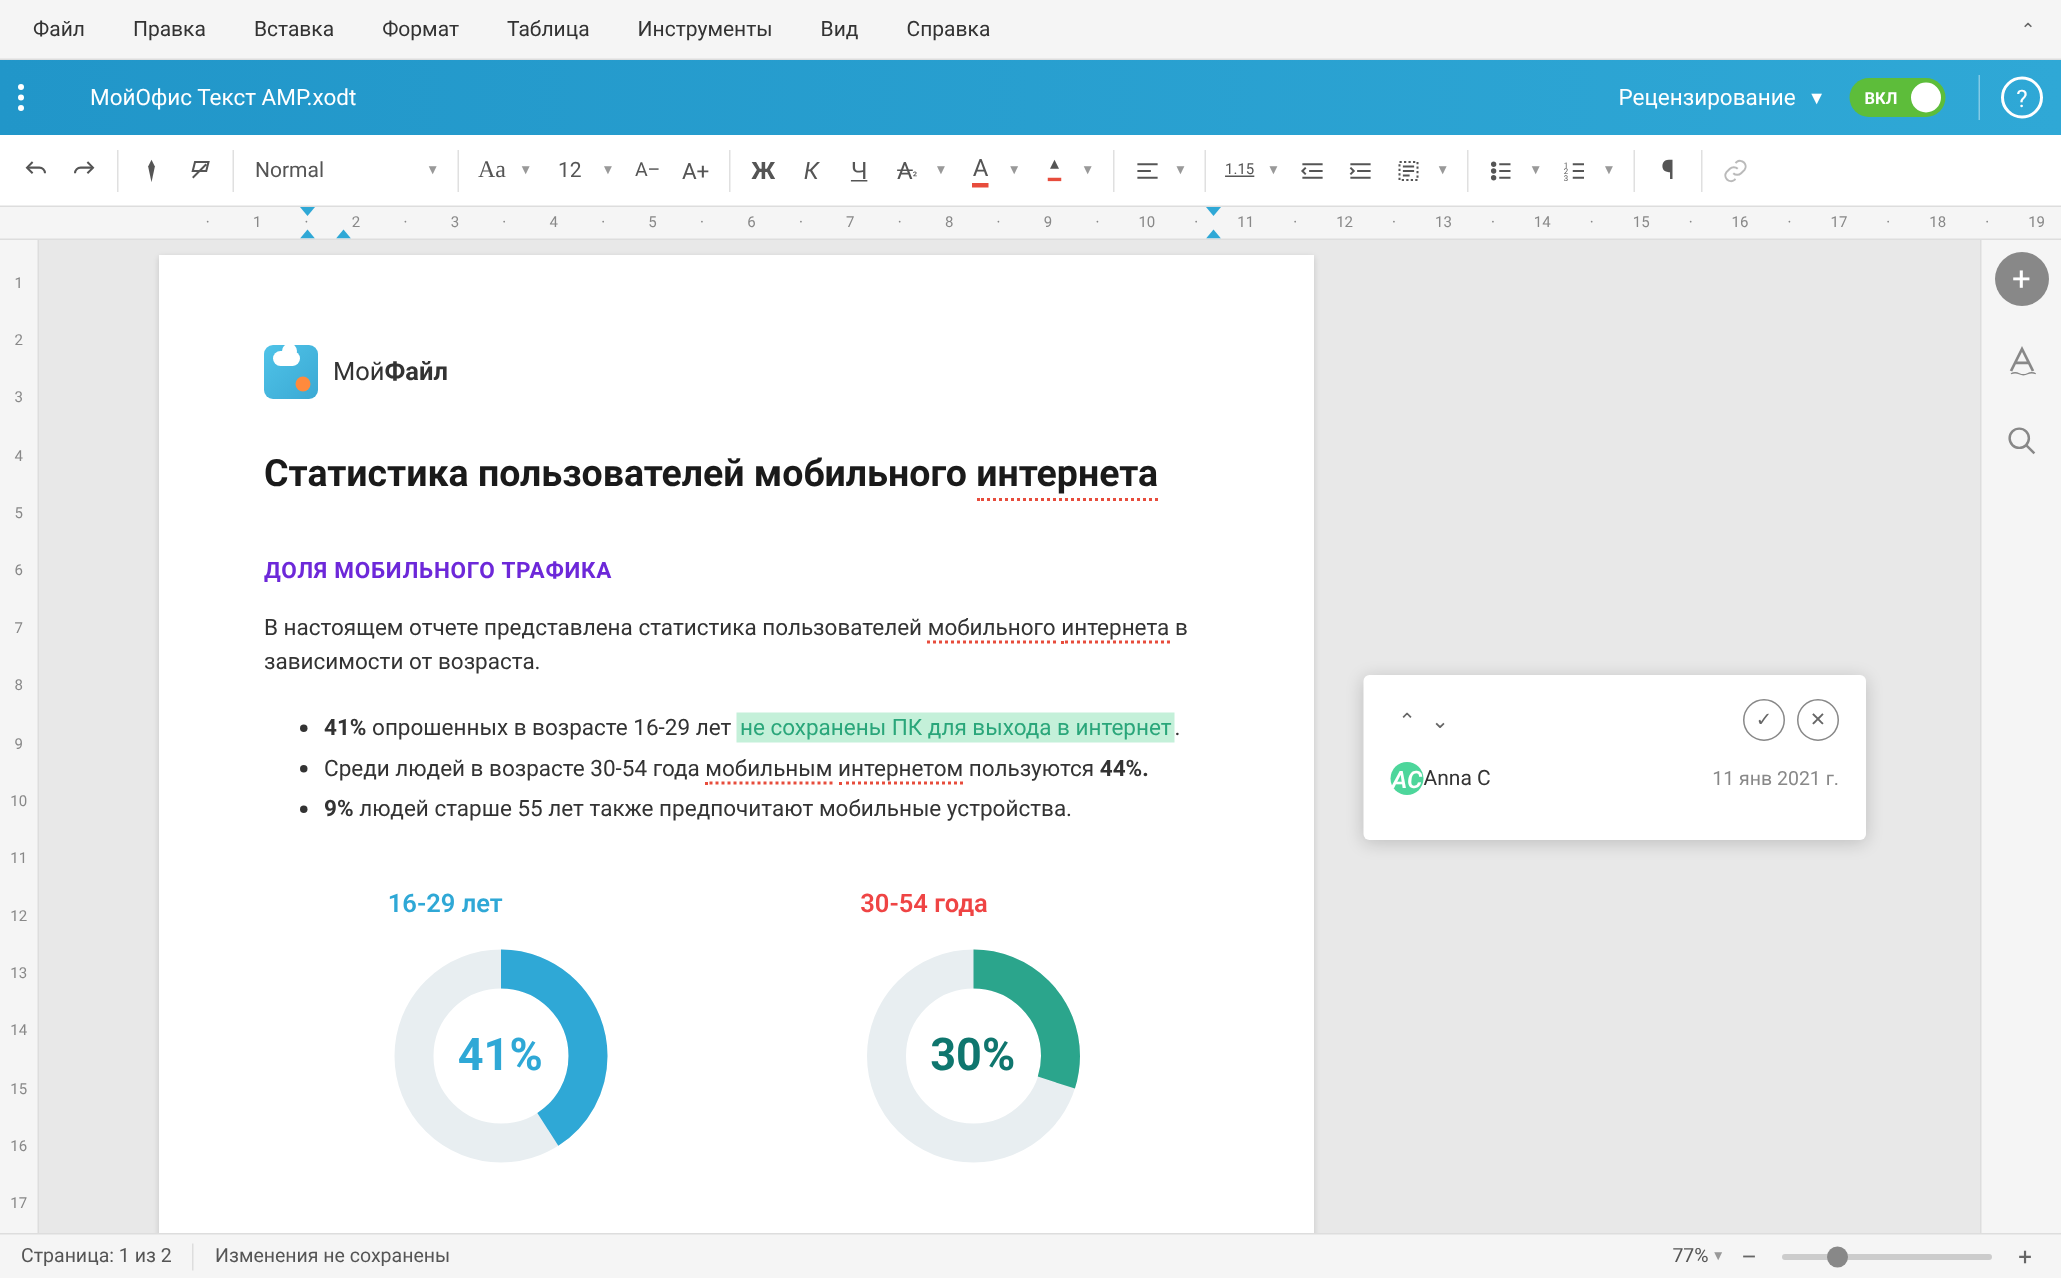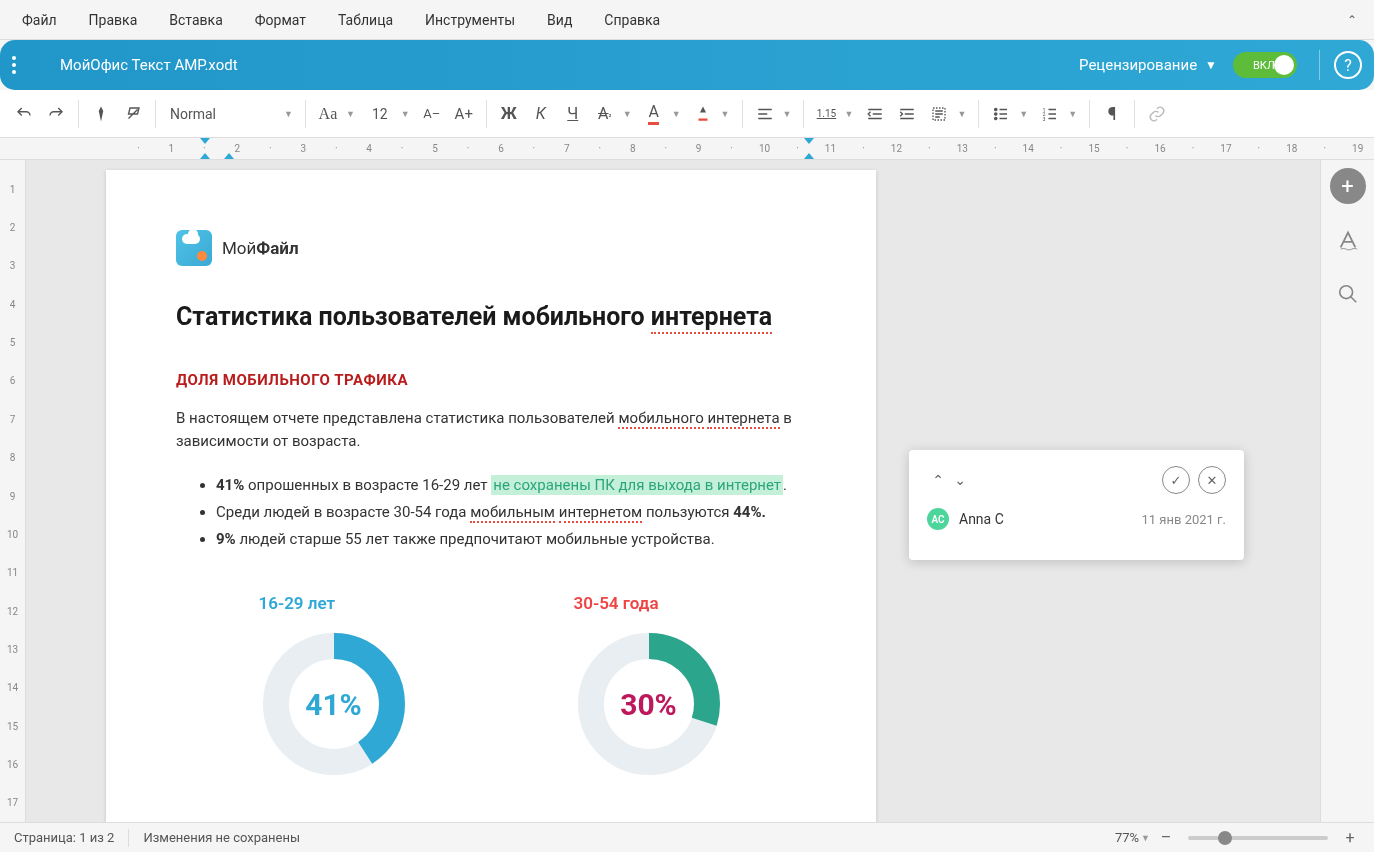--- a/index.html
+++ b/index.html
@@ -3,28 +3,28 @@
 <meta charset="utf-8">
 <style>
 * { margin: 0; padding: 0; box-sizing: border-box; font-family: -apple-system, BlinkMacSystemFont, "Segoe UI", Roboto, Arial, sans-serif; }
 body { width: 1374px; height: 852px; background: #f5f5f5; overflow: hidden; display: flex; flex-direction: column; }
 
 .menubar { height: 40px; background: #f5f5f5; border-bottom: 1px solid #ddd; display: flex; align-items: center; padding: 0 6px; }
 .menubar-item { padding: 4px 16px; font-size: 14px; color: #333; cursor: pointer; }
 .menubar-spacer { flex: 1; }
 .menubar-expand { width: 32px; text-align: center; color: #666; cursor: pointer; font-size: 12px; }
 
-.titlebar { height: 50px; background: linear-gradient(to right, #2196C9, #2FA8D6); display: flex; align-items: center; padding: 14px 12px; color: white; border-radius: 15px; }
+.titlebar { height: 50px; background: linear-gradient(to right, #2196C9, #2FA8D6); display: flex; align-items: center; padding: 14px 12px; color: white; }
 .titlebar-menu { width: 24px; display: flex; flex-direction: column; gap: 3px; cursor: pointer; margin-right: 24px; }
 .titlebar-menu span { width: 4px; height: 4px; background: white; border-radius: 50%; }
 .doc-title { font-size: 15px; flex: 1; }
 .review-label { font-size: 15px; margin-right: 8px; }
 .review-chevron { margin-right: 16px; font-size: 12px; }
 .toggle { width: 64px; height: 26px; background: #5DBD3A; border-radius: 13px; display: flex; align-items: center; padding: 0 4px; position: relative; cursor: pointer; margin-right: 16px; }
-.toggle-label { color: white; font-size: 11px; font-weight: normal; margin-left: 16px; }
+.toggle-label { color: white; font-size: 11px; font-weight: bold; margin-left: 6px; }
 .toggle-knob { width: 20px; height: 20px; background: white; border-radius: 50%; position: absolute; right: 3px; }
 .help-icon { width: 28px; height: 28px; border: 2px solid white; border-radius: 50%; display: flex; align-items: center; justify-content: center; font-size: 16px; cursor: pointer; margin-left: 8px; }
 .titlebar-divider { width: 1px; height: 30px; background: rgba(255,255,255,0.4); margin: 0 6px; }
 
 .toolbar { height: 48px; background: white; border-bottom: 1px solid #ddd; display: flex; align-items: center; padding: 0 8px; }
 .tb-btn { width: 32px; height: 32px; display: flex; align-items: center; justify-content: center; cursor: pointer; color: #555; border-radius: 3px; }
 .tb-sep { width: 1px; height: 28px; background: #e0e0e0; margin: 0 6px; }
 .style-select { width: 120px; height: 30px; border: none; background: white; font-size: 14px; color: #555; padding: 0 8px; cursor: pointer; }
 .font-size { width: 38px; text-align: center; font-size: 14px; color: #555; }
 .dropdown-caret { font-size: 9px; color: #999; margin: 0 6px 0 2px; cursor: pointer; }
@@ -44,41 +44,41 @@
 .logo-row { display: flex; align-items: center; margin-bottom: 36px; gap: 10px; }
 .logo-box { width: 36px; height: 36px; background: linear-gradient(135deg, #4FC3E8 0%, #3BA9D4 100%); border-radius: 6px; position: relative; }
 .logo-cloud { position: absolute; top: 4px; left: 6px; width: 18px; height: 10px; background: white; border-radius: 10px; }
 .logo-cloud::after { content: ''; position: absolute; width: 10px; height: 10px; background: white; border-radius: 50%; top: -5px; left: 6px; }
 .logo-sun { position: absolute; bottom: 5px; right: 5px; width: 10px; height: 10px; background: #FF8A3D; border-radius: 50%; }
 .logo-text { font-size: 17px; color: #333; }
 .logo-text b { font-weight: 700; }
 
 .doc-h1 { font-size: 25px; font-weight: 700; color: #1a1a1a; margin-bottom: 40px; }
 .doc-h1 .underline-wavy { border-bottom: 2px dotted #e74c3c; padding-bottom: 1px; }
-.doc-h2 { font-size: 15px; font-weight: 700; color: #b91c1c; letter-spacing: 0.5px; margin-bottom: 18px; }
+.doc-h2 { font-size: 15px; font-weight: 700; color: #6d28d9; letter-spacing: 0.5px; margin-bottom: 18px; }
 .doc-p { font-size: 15px; color: #333; line-height: 1.5; margin-bottom: 20px; }
 .wavy { border-bottom: 2px dotted #e74c3c; }
 .doc-ul { list-style: disc; padding-left: 40px; margin-bottom: 30px; }
 .doc-ul li { font-size: 15px; color: #333; line-height: 1.8; }
 .highlight-green { background: #C4F0D9; color: #2AA67A; padding: 1px 2px; }
 
 .charts { display: flex; justify-content: space-around; margin-top: 40px; }
 .chart { }
 .chart-label { font-size: 17px; font-weight: 600; margin-bottom: 16px; }
 .donut { width: 150px; height: 150px; position: relative; }
 .donut svg { transform: rotate(-90deg); }
 .donut-center { position: absolute; top: 50%; left: 50%; transform: translate(-50%,-50%); font-size: 30px; font-weight: 700; }
 
 .comment-card { position: absolute; left: 883px; top: 290px; width: 335px; background: white; border-radius: 4px; box-shadow: 0 2px 12px rgba(0,0,0,0.18); padding: 16px 18px; }
 .comment-nav { display: flex; align-items: center; margin-bottom: 14px; }
 .comment-nav-btn { width: 22px; height: 22px; display: flex; align-items: center; justify-content: center; cursor: pointer; color: #666; font-size: 14px; }
 .comment-nav-spacer { flex: 1; }
 .comment-action { width: 28px; height: 28px; border: 1.5px solid #888; border-radius: 50%; display: flex; align-items: center; justify-content: center; cursor: pointer; margin-left: 8px; font-size: 13px; color: #666; }
 .comment-author-row { display: flex; align-items: center; margin-bottom: 14px; }
-.avatar { width: 22px; height: 22px; background: #4DD69B; border-radius: 50%; display: flex; align-items: center; justify-content: center; color: white; font-size: 10px; font-weight: 600; margin-right: 10px; }
+.avatar { width: 22px; height: 22px; background: #4DD69B; border-radius: 50%; display: flex; align-items: center; justify-content: center; color: white; font-size: 16px; font-weight: 600; margin-right: 0; font-style: italic; }
 .author-name { font-size: 14px; color: #333; flex: 1; }
 .comment-date { font-size: 13px; color: #888; }
 .comment-text { font-size: 13.5px; color: #555; line-height: 1.6; padding-left: 32px; }
 
 .sidepanel { width: 54px; background: #f5f5f5; border-left: 1px solid #ddd; display: flex; flex-direction: column; align-items: center; padding-top: 8px; gap: 18px; }
 .side-btn { width: 36px; height: 36px; display: flex; align-items: center; justify-content: center; cursor: pointer; color: #888; border-radius: 50%; }
 .side-btn.primary { background: #888; color: white; font-size: 22px; }
 
 .statusbar { height: 30px; background: #f5f5f5; border-top: 1px solid #ddd; display: flex; align-items: center; padding: 0 14px; font-size: 13px; color: #555; }
 .status-sep { width: 1px; height: 18px; background: #ddd; margin: 0 14px; }
@@ -329,21 +329,21 @@
             <div class="donut-center" style="color:#2FA8D6">41%</div>
           </div>
         </div>
         <div class="chart">
           <div class="chart-label" style="color:#ef4444">30-54 года</div>
           <div class="donut">
             <svg width="150" height="150">
                 <circle cx="75" cy="75" r="58" stroke="#E8EEF1" stroke-width="26" fill="none"></circle>
                 <circle cx="75" cy="75" r="58" stroke="#2BA58C" stroke-width="26" fill="none" stroke-dasharray="109 365"></circle>
               </svg>
-            <div class="donut-center" style="color:#be185d">30%</div>
+            <div class="donut-center" style="color:#0f766e">30%</div>
           </div>
         </div>
       </div>
     </div>
 
     <div class="comment-card">
       <div class="comment-nav">
         <div class="comment-nav-btn">⌃</div>
         <div class="comment-nav-btn">⌄</div>
         <div class="comment-nav-spacer"></div>

